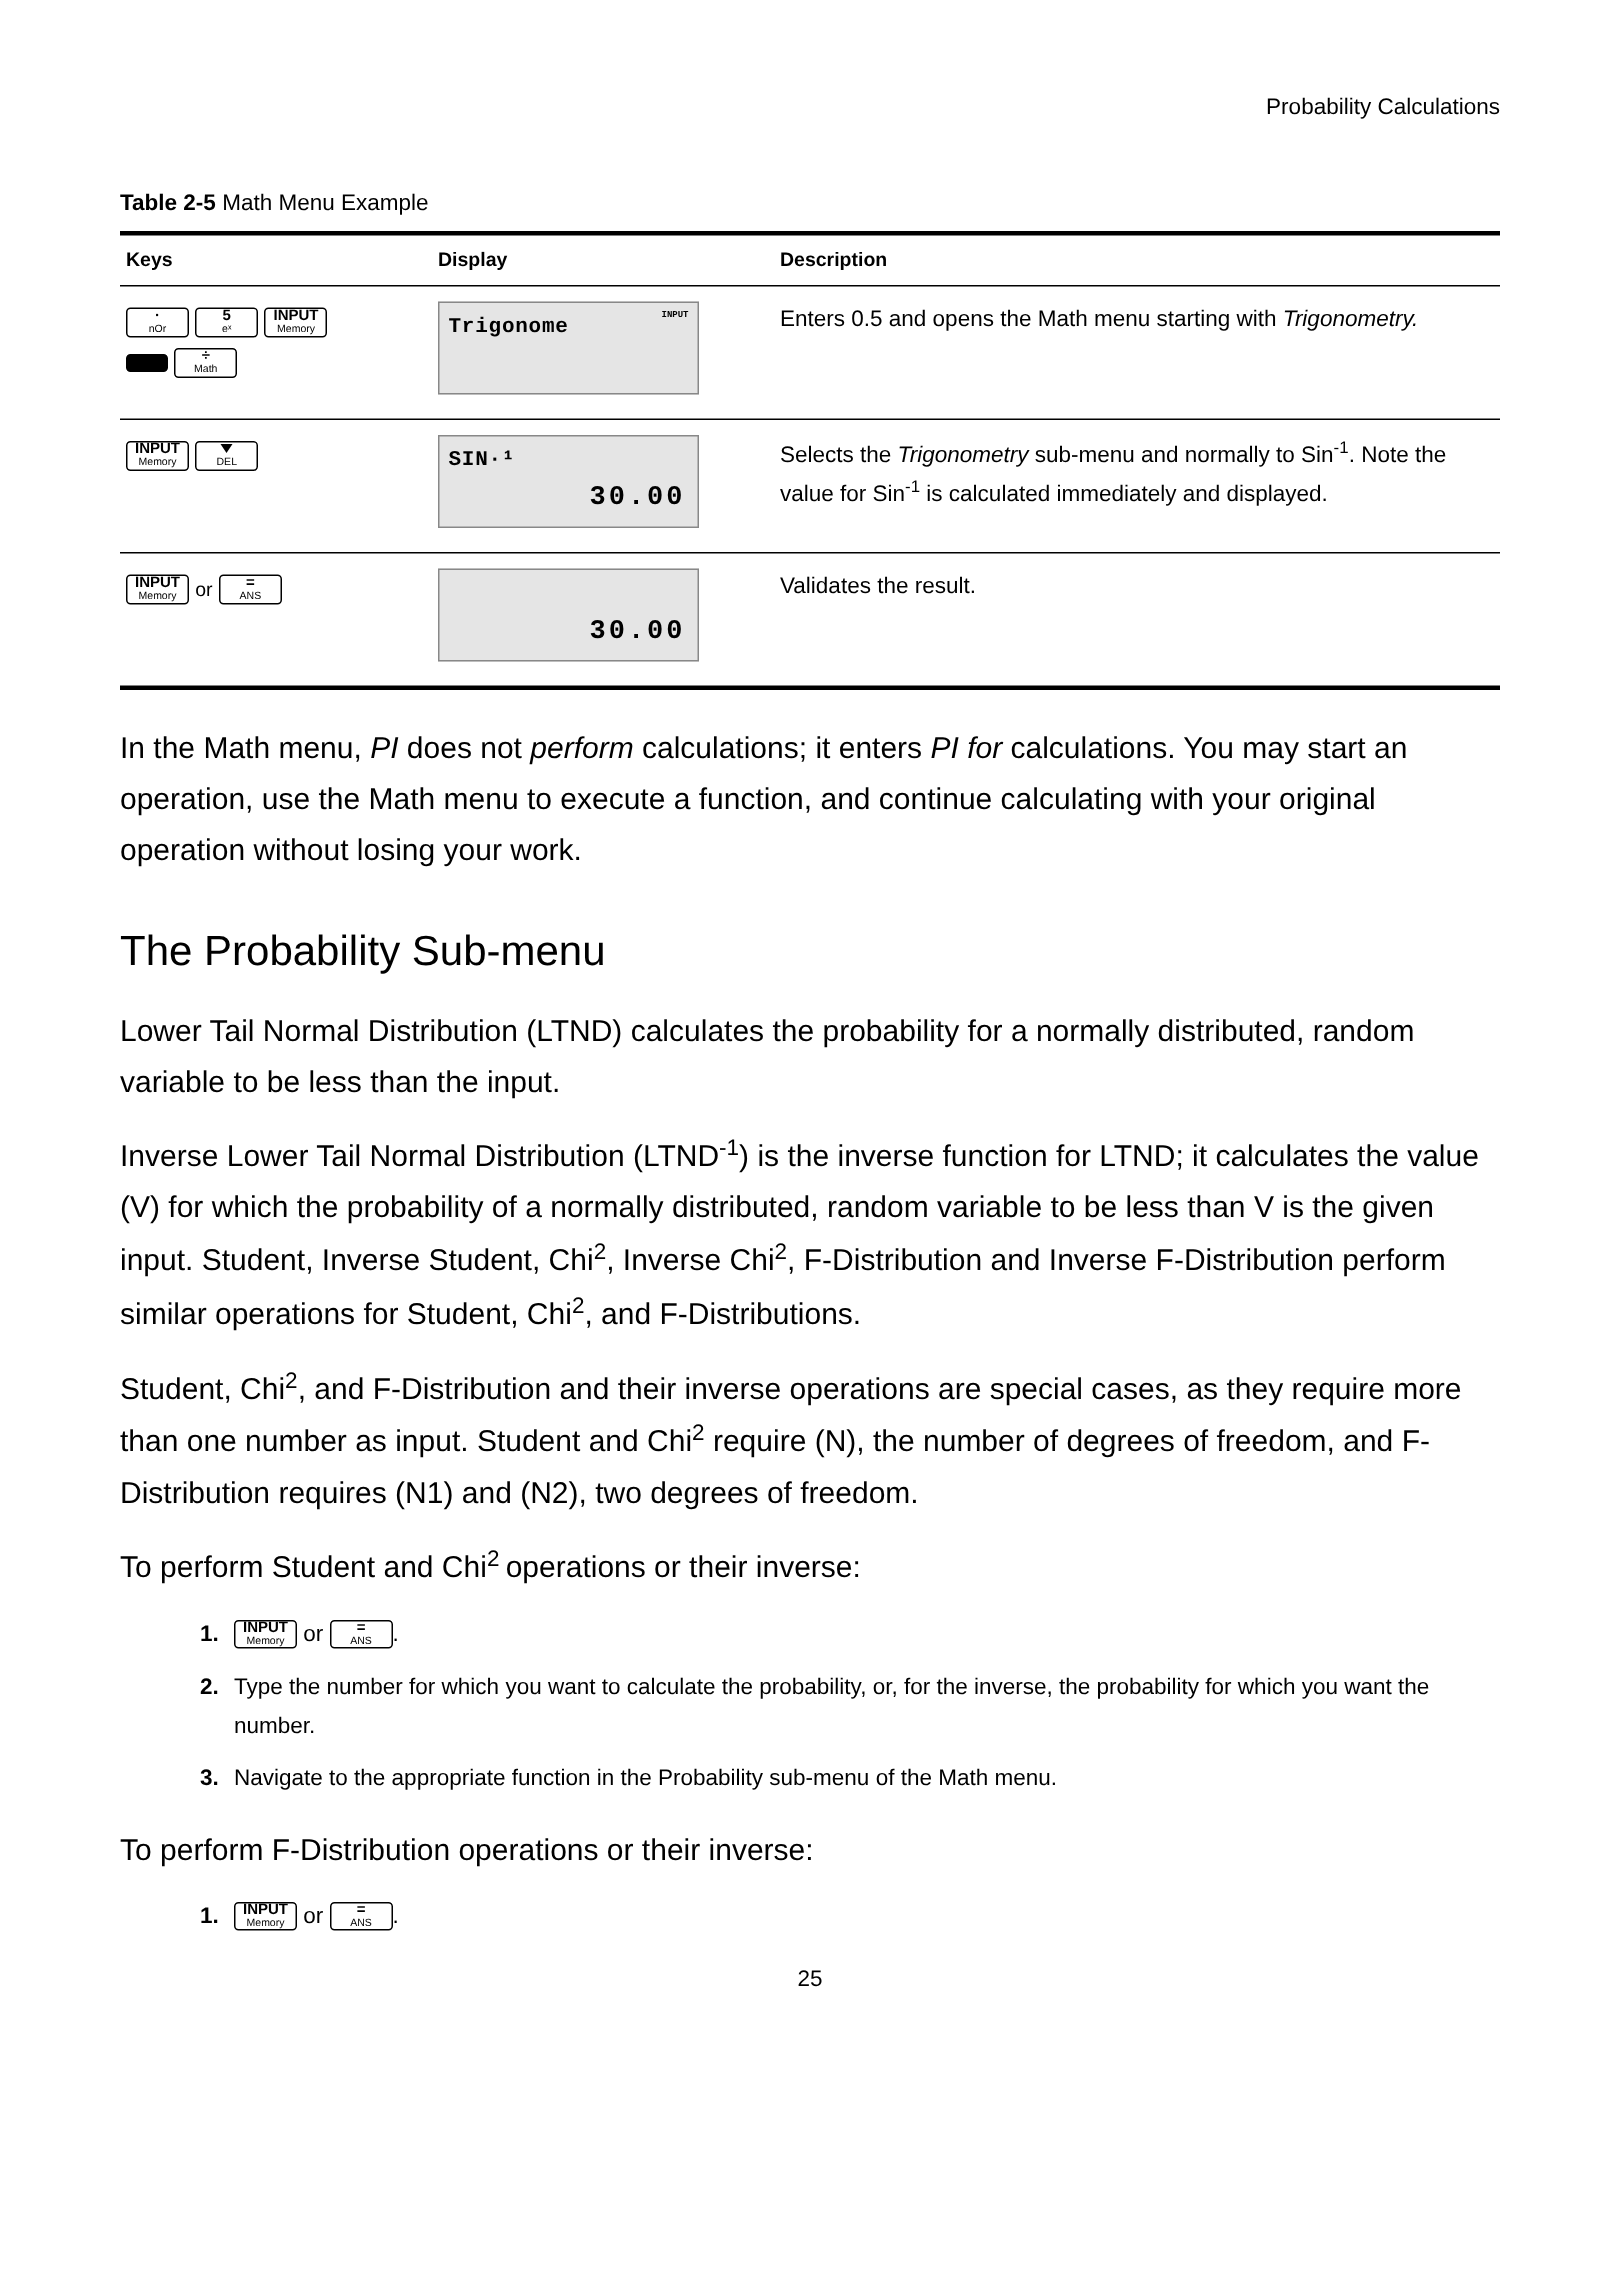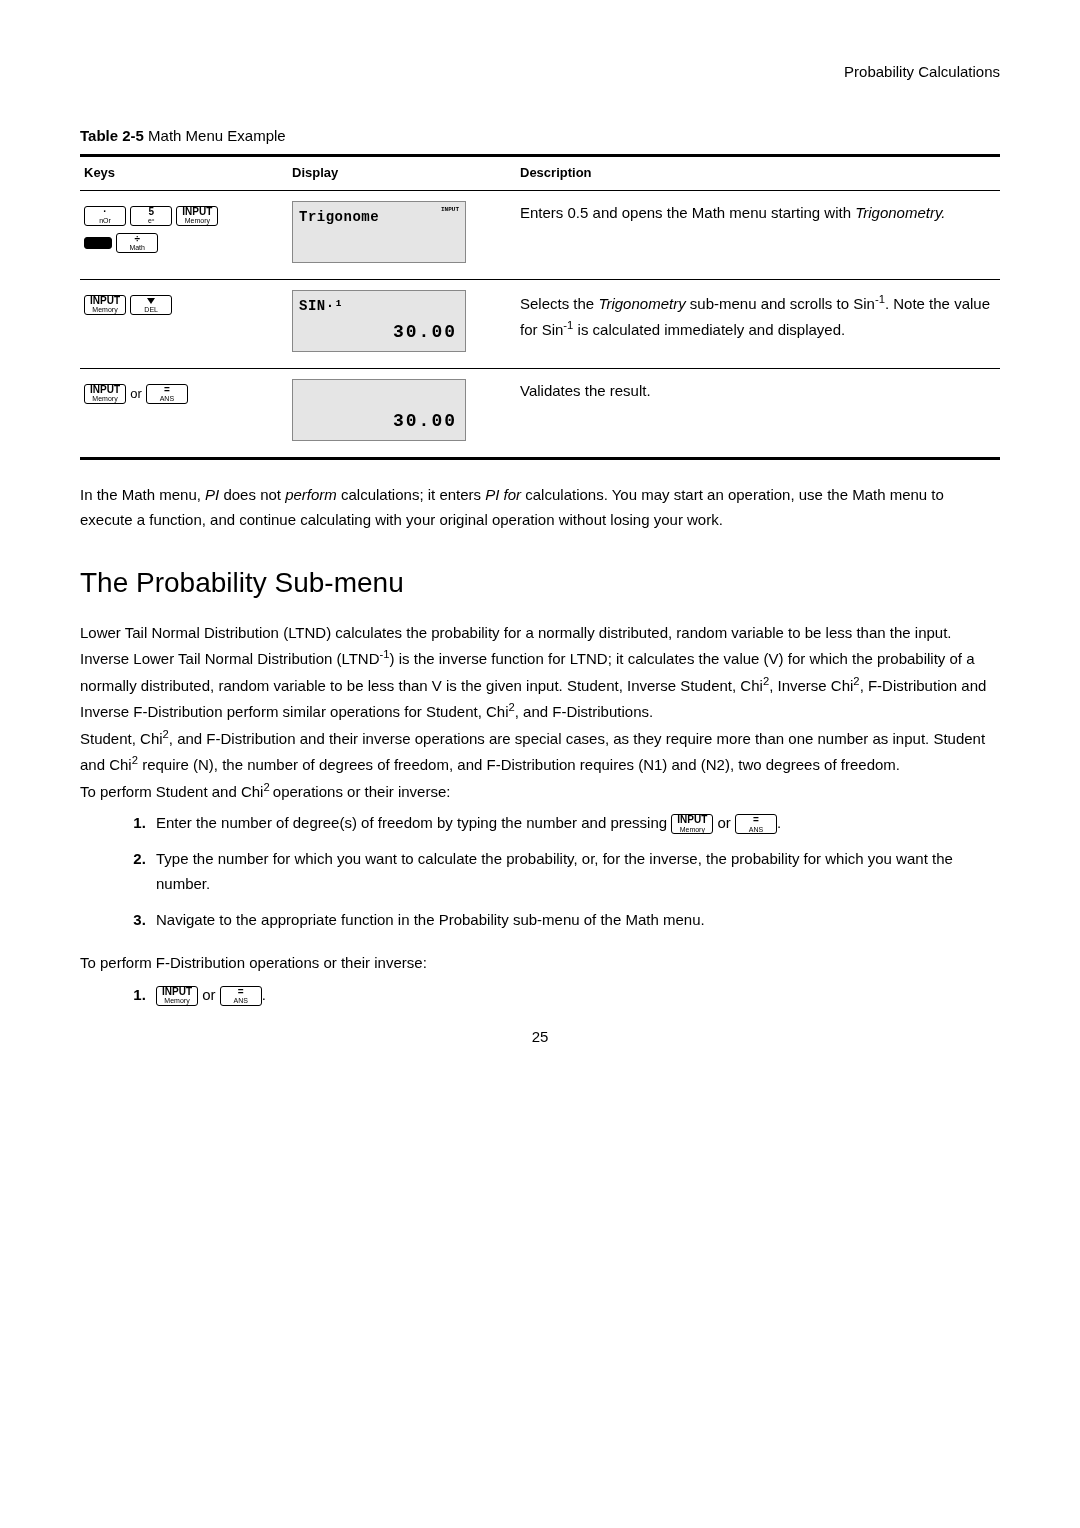--- a/index.html
+++ b/index.html
@@ -91,21 +91,21 @@
   }
   .calc-disp .d-bot {
     position: absolute;
     bottom: 4px; right: 8px;
     font-size: 18px;
     letter-spacing: 2px;
     font-family: "Courier New", monospace;
     font-weight: bold;
   }
 
-  .para { margin: 0 0; font-size: 15px; line-height: 1.7; }
+  .para { margin: 14px 0; font-size: 20px; line-height: 1.7; }
   h2.section {
     font-size: 28px;
     font-weight: normal;
     margin: 28px 0 14px 0;
   }
   ol.steps {
     margin: 6px 0 18px 70px;
     padding: 0;
   }
   ol.steps > li {
@@ -190,21 +190,21 @@
           <span class="key"><span class="ktop"><span class="arrow-down"></span></span><span class="kbot">DEL</span></span>
         </div>
       </td>
       <td>
         <div class="calc-disp">
           <span class="d-top">SIN·¹</span>
           <span class="d-bot">30.00</span>
         </div>
       </td>
       <td>
-        <span>Selects the </span><i>Trigonometry</i><span> sub-menu and scrolls to Sin</span><sup>-1</sup><span>. Note the value for Sin</span><sup>-1</sup><span> is calculated immediately and displayed.</span>
+        <span>Selects the </span><i>Trigonometry</i><span> sub-menu and normally to Sin</span><sup>-1</sup><span>. Note the value for Sin</span><sup>-1</sup><span> is calculated immediately and displayed.</span>
       </td>
     </tr>
 
     <tr>
       <td>
         <div class="keys-wrap">
           <span class="key"><span class="ktop">INPUT</span><span class="kbot">Memory</span></span>
           <span style="font-size:13px;">or</span>
           <span class="key"><span class="ktop">=</span><span class="kbot">ANS</span></span>
         </div>
@@ -235,21 +235,20 @@
 <p class="para">
   <span>Student, Chi</span><sup>2</sup><span>, and F-Distribution and their inverse operations are special cases, as they require more than one number as input. Student and Chi</span><sup>2</sup><span> require (N), the number of degrees of freedom, and F-Distribution requires (N1) and (N2), two degrees of freedom.</span>
 </p>
 
 <p class="para">
   <span>To perform Student and Chi</span><sup>2 </sup><span> operations or their inverse:</span>
 </p>
 
 <ol class="steps">
   <li>
-    <span>Enter the number of degree(s) of freedom by typing the number and pressing </span>
     <span class="inline-key"><span class="ktop">INPUT</span><span class="kbot">Memory</span></span>
     <span> or </span>
     <span class="inline-key"><span class="ktop">=</span><span class="kbot">ANS</span></span><span>.</span>
   </li>
   <li>Type the number for which you want to calculate the probability, or, for the inverse, the probability for which you want the number.</li>
   <li>Navigate to the appropriate function in the Probability sub-menu of the Math menu.</li>
 </ol>
 
 <p class="para">To perform F-Distribution operations or their inverse:</p>
 

